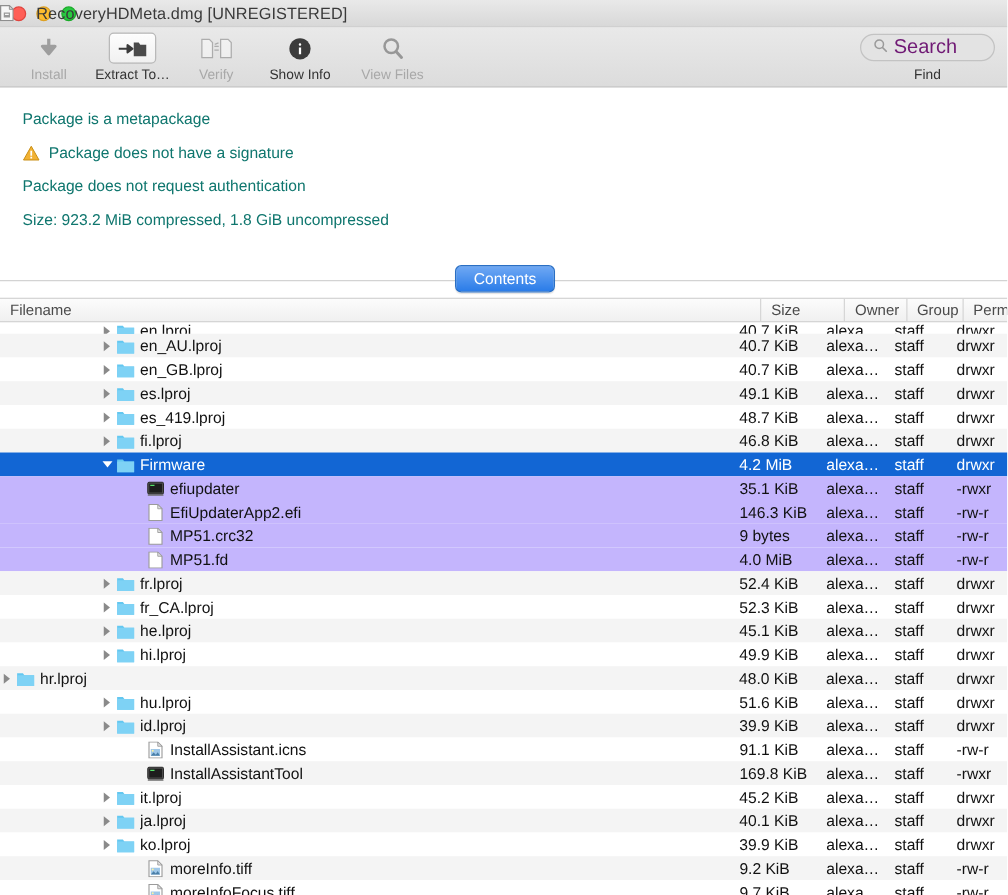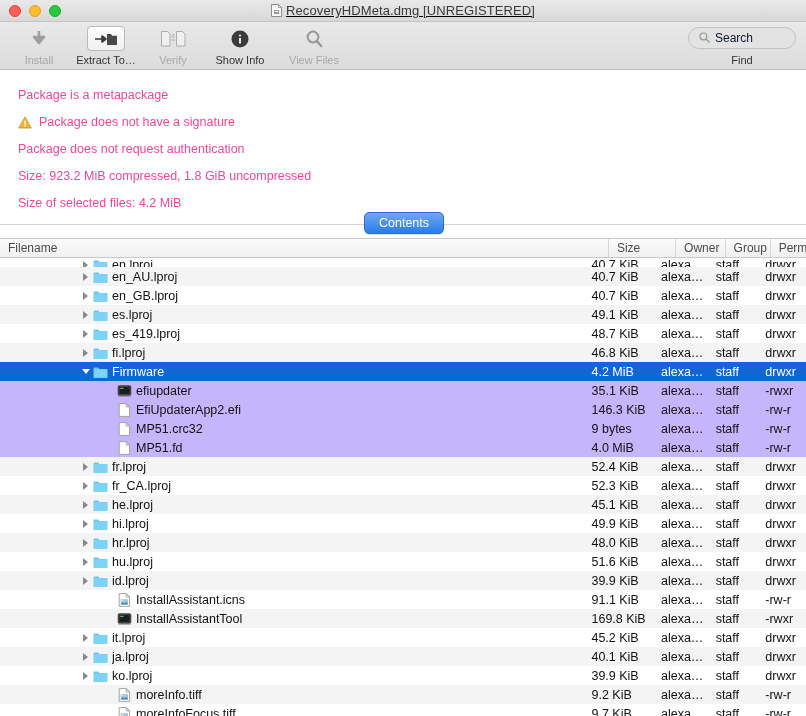--- a/index.html
+++ b/index.html
@@ -22,22 +22,22 @@
     position: relative; flex: 0 0 auto;
   }
   #traffic { display: flex; gap: 8px; margin-left: 9px; }
   .light { width: 12px; height: 12px; border-radius: 50%; }
   .light.red    { background: #ff5f57; border: .5px solid #e0443e; }
   .light.yellow { background: #febc2e; border: .5px solid #dea123; }
   .light.green  { background: #28c840; border: .5px solid #1aab29; }
 
   #title-wrap {
     position: absolute; left: 0; right: 0; top: 0; bottom: 0;
-    display: flex; align-items: center; justify-content: center;
-    gap: 4px; pointer-events: none; text-decoration: underline;
+    display: flex; align-items: center; 
+    gap: 18px; pointer-events: none;
   }
   #title-text { font-size: 13px; color: #3a3a3a; letter-spacing: .1px; }
   .doc-icon { width: 11px; height: 13px; position: relative; display: inline-block; }
   .doc-icon svg { display: block; }
 
   
   #toolbar {
     height: 48px;
     background: linear-gradient(180deg, #e9e9e9 0%, #dcdcdc 100%);
     border-bottom: 1px solid #bfbfbf;
@@ -65,30 +65,30 @@
   #find-group {
     position: absolute; right: 10px; top: 5px;
     display: flex; flex-direction: column; align-items: center;
   }
   #search-field {
     width: 108px; height: 22px; border-radius: 11px;
     background: #e3e3e3; border: 1px solid #c3c3c3;
     display: flex; align-items: center; gap: 5px;
     padding: 0 10px;
   }
-  #search-ph { font-size: 12px; color: #0f172a; }
+  #search-ph { font-size: 16px; color: #701a75; }
   #find-label { font-size: 11px; color: #333; margin-top: 5px; }
 
   
   #info {
     background: #ffffff; padding: 18px 0 0 18px;
     flex: 0 0 auto; height: 142px;
   }
   .info-row {
-    font-size: 12.5px; color: #ec4899;
+    font-size: 12.5px; color: #0f766e;
     margin-bottom: 12px; display: flex; align-items: center; gap: 7px;
     line-height: 15px;
     text-align: center;
   }
   .warn-icon { width: 14px; height: 13px; display: inline-block; }
 
   
   #tabstrip {
     height: 26px; position: relative;
     background: #ffffff; flex: 0 0 auto;
@@ -269,23 +269,20 @@
         </svg>
       </span>
       <span>Package does not have a signature</span>
     </div>
     <div class="info-row">
       <span>Package does not request authentication</span>
     </div>
     <div class="info-row">
       <span>Size: 923.2 MiB compressed, 1.8 GiB uncompressed</span>
     </div>
-    <div class="info-row">
-      <span>Size of selected files: 4.2 MiB</span>
-    </div>
   </div>
 
   <div id="tabstrip">
     <div id="tabline"></div>
     <div id="tab-contents">Contents</div>
   </div>
 
   <div id="list-wrap">
     <div id="col-head">
       <div class="col-h c-name">Filename</div>
@@ -531,21 +528,21 @@
               <path d="M.7 4.1h13.6v8.6H.7z" fill="#7ed2f5"></path>
             </svg>
             <span class="fname">hi.lproj</span>
           </div>
           <div class="cell-size">49.9 KiB</div>
           <div class="cell-owner">alexa…</div>
           <div class="cell-group">staff</div>
           <div class="cell-perm">drwxr</div>
         </div>
         <div class="row even">
-          <div class="cell-name" style="padding-left:80px">
+          <div class="cell-name" style="">
             <span class="twisty">
               <i></i>
             </span>
             <svg class="ficon" viewBox="0 0 15 14">
               <path d="M.7 2.6h4.6l1.2 1.5h7.8v8.6H.7z" fill="#63c7f0"></path>
               <path d="M.7 4.1h13.6v8.6H.7z" fill="#7ed2f5"></path>
             </svg>
             <span class="fname">hr.lproj</span>
           </div>
           <div class="cell-size">48.0 KiB</div>

